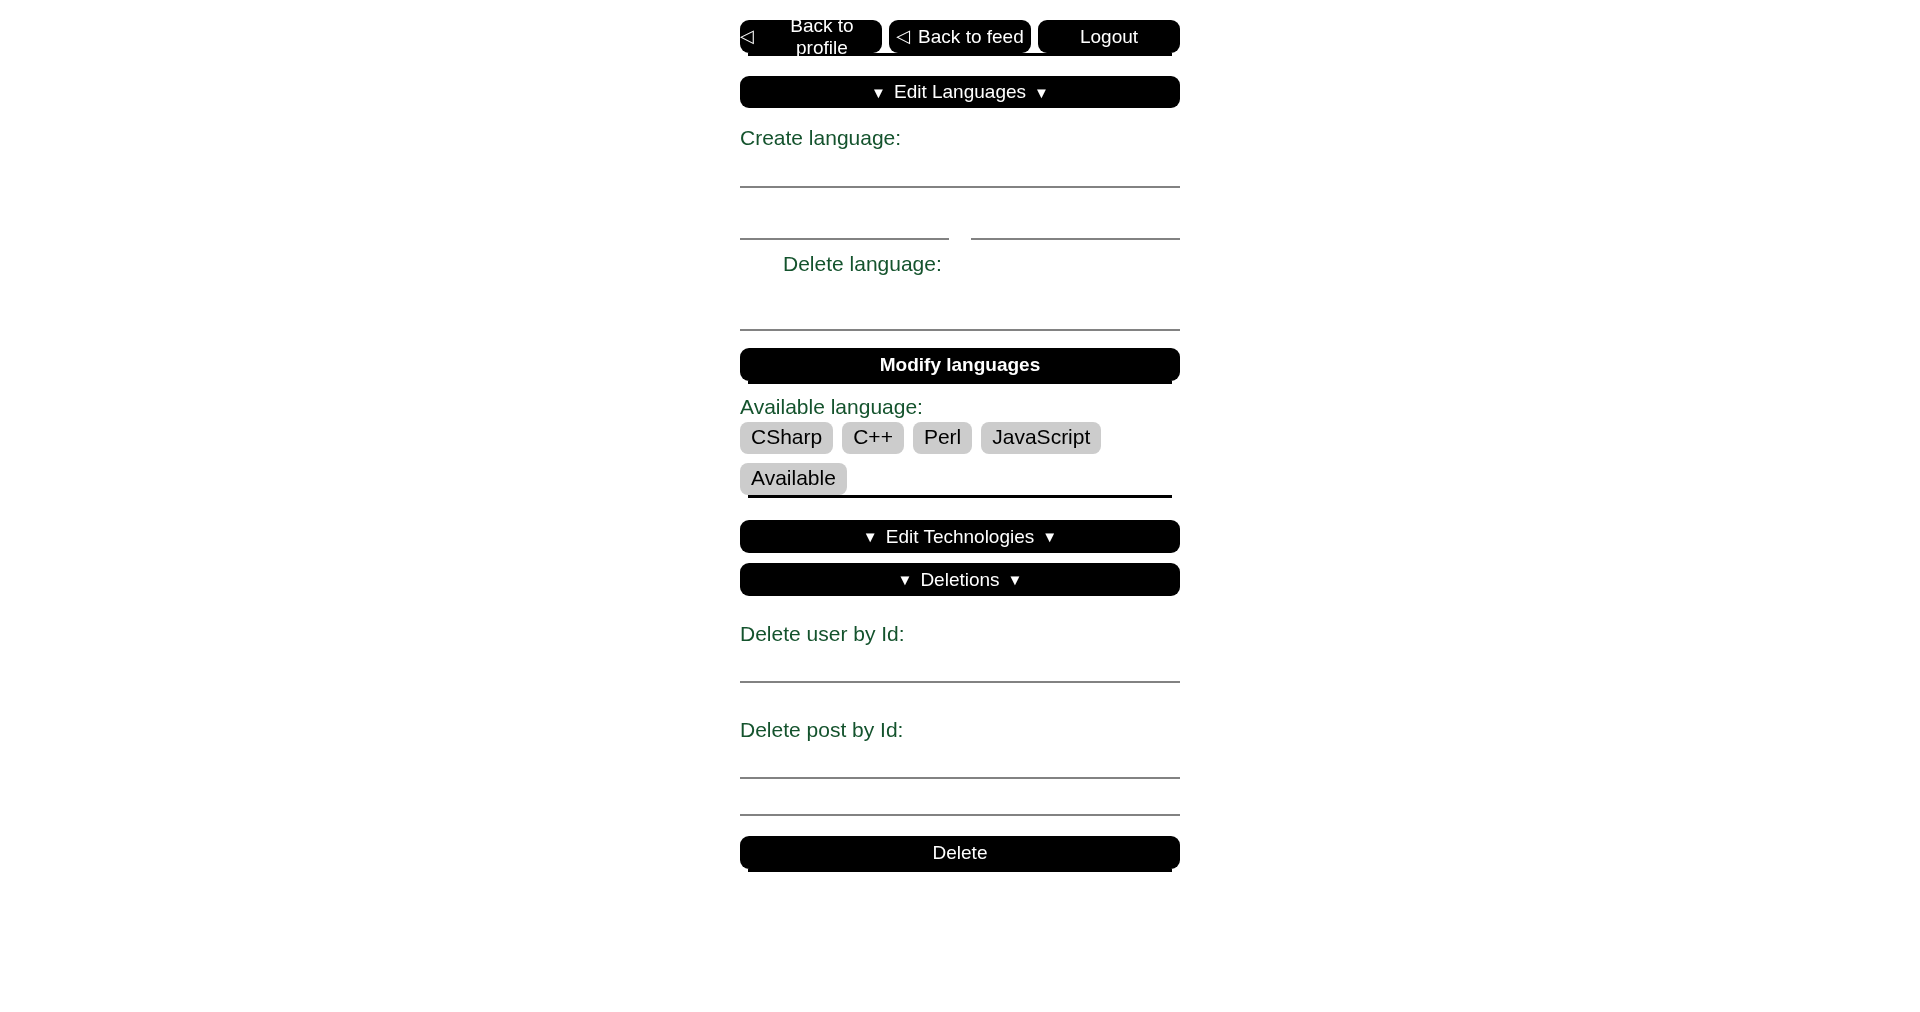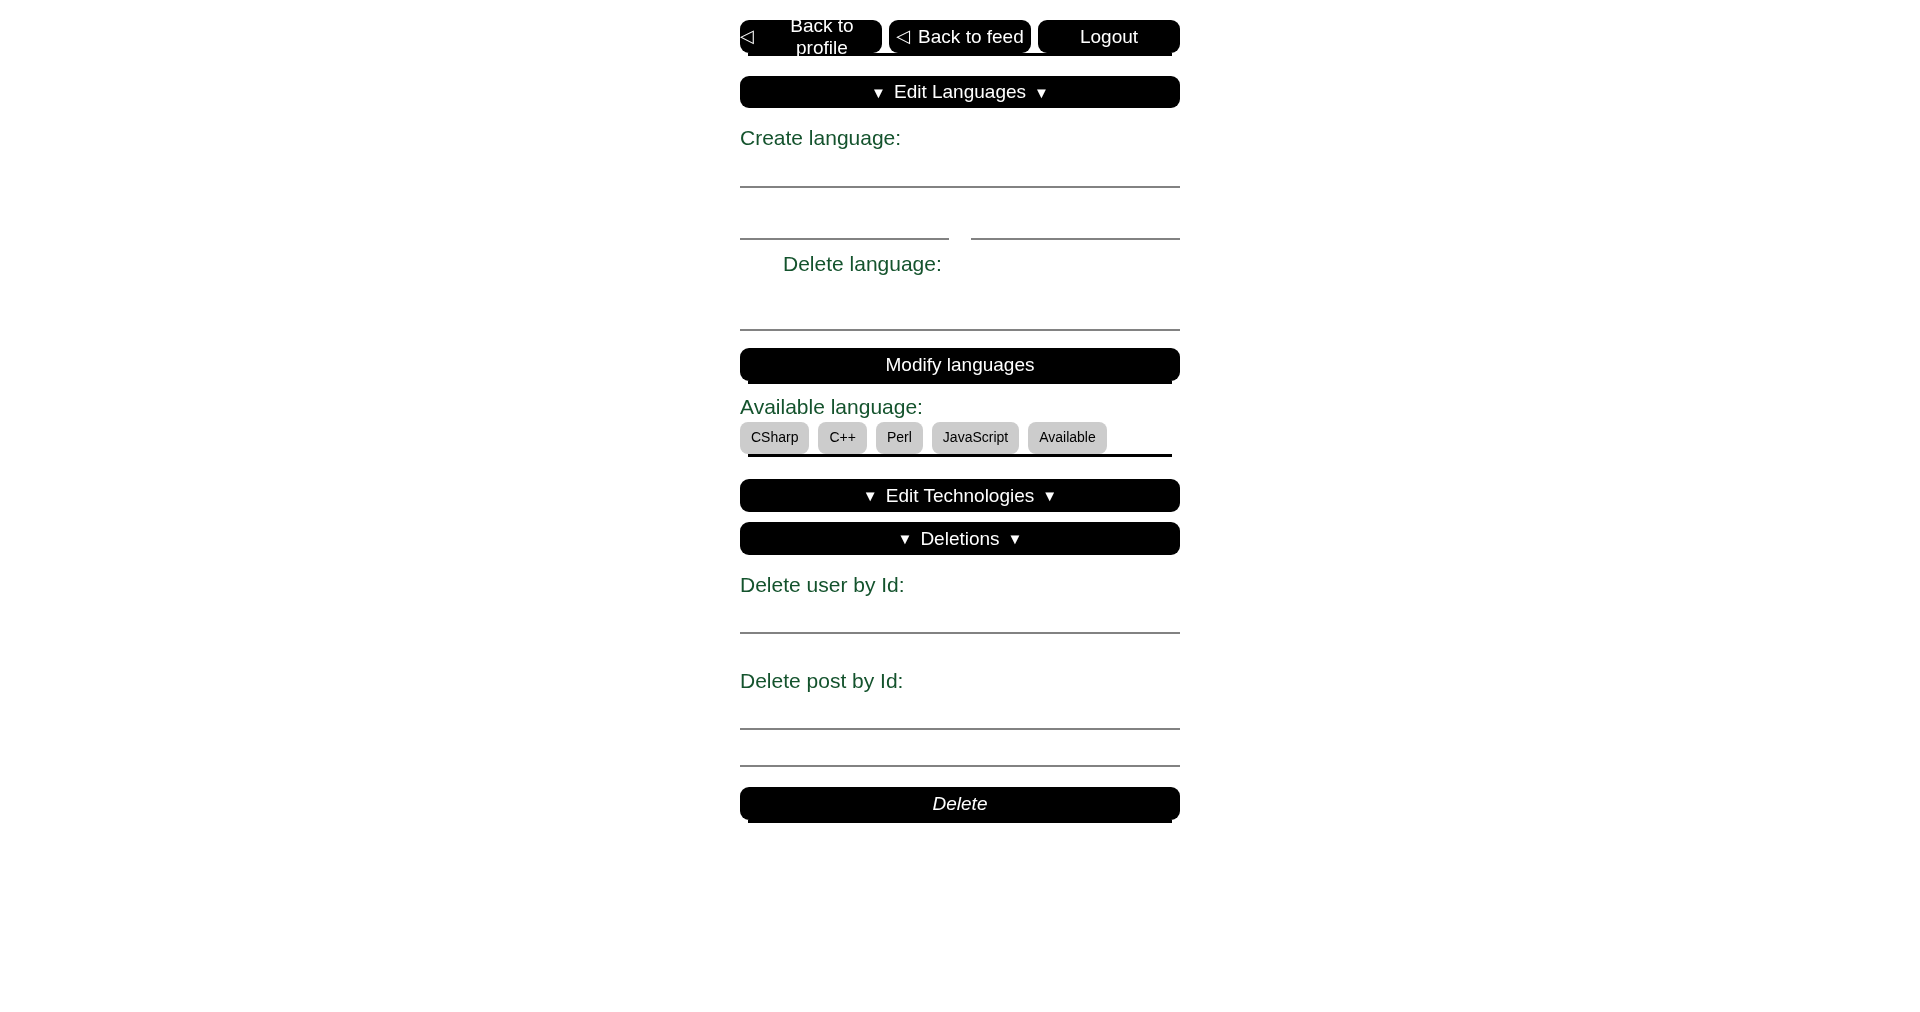--- a/index.html
+++ b/index.html
@@ -49,40 +49,40 @@
   .update-row { display: flex; gap: 22px; margin-top: 0; }
   .update-row input.underline { width: 209px; height: 52px; }
   .in-delete-lang { height: 55px; }
   .in-del { height: 37px; }
 
   .tags { display: flex; flex-wrap: wrap; gap: 9px; margin-top: 3px; width: 440px; }
   .tag {
     background: #cccccc; color: #000000;
     border-radius: 8px;
     padding: 3px 11px 5px 11px;
-    font-size: 14px; line-height: 24px;
+    font-size: 21px; line-height: 24px;
     display: inline-block;
   }
 
   
   .hr1 { margin-top: 10px; }
   .btn-edit-languages { margin-top: 20px; }
   .lbl-create { margin-top: 18px; }
   .lbl-update { margin-top: 12px; }
   .lbl-delete-lang { margin-top: 12px; margin-left: 43px; }
-  .btn-modify { margin-top: 17px; }
+  .btn-modify { margin-top: 17px; font-weight: bold; }
   .hr2 { margin-top: 13px; }
   .lbl-available { margin-top: 11px; }
   .hr3 { margin-top: 11px; }
   .btn-edit-tech { margin-top: 22px; }
   .btn-deletions { margin-top: 10px; }
-  .lbl-del-user { margin-top: 18px; }
+  .lbl-del-user { margin-top: 26px; }
   .lbl-del-post { margin-top: 35px; }
   .lbl-del-comment { margin-top: 29px; }
-  .btn-delete { margin-top: 20px; font-style: italic; }
+  .btn-delete { margin-top: 20px; }
   .hr4 { margin-top: 13px; }
 </style>
 </head>
 <body>
 
 <div class="column">
 
   <div class="top-row">
     <button class="btn">
       <span class="back-glyph">◁</span>

